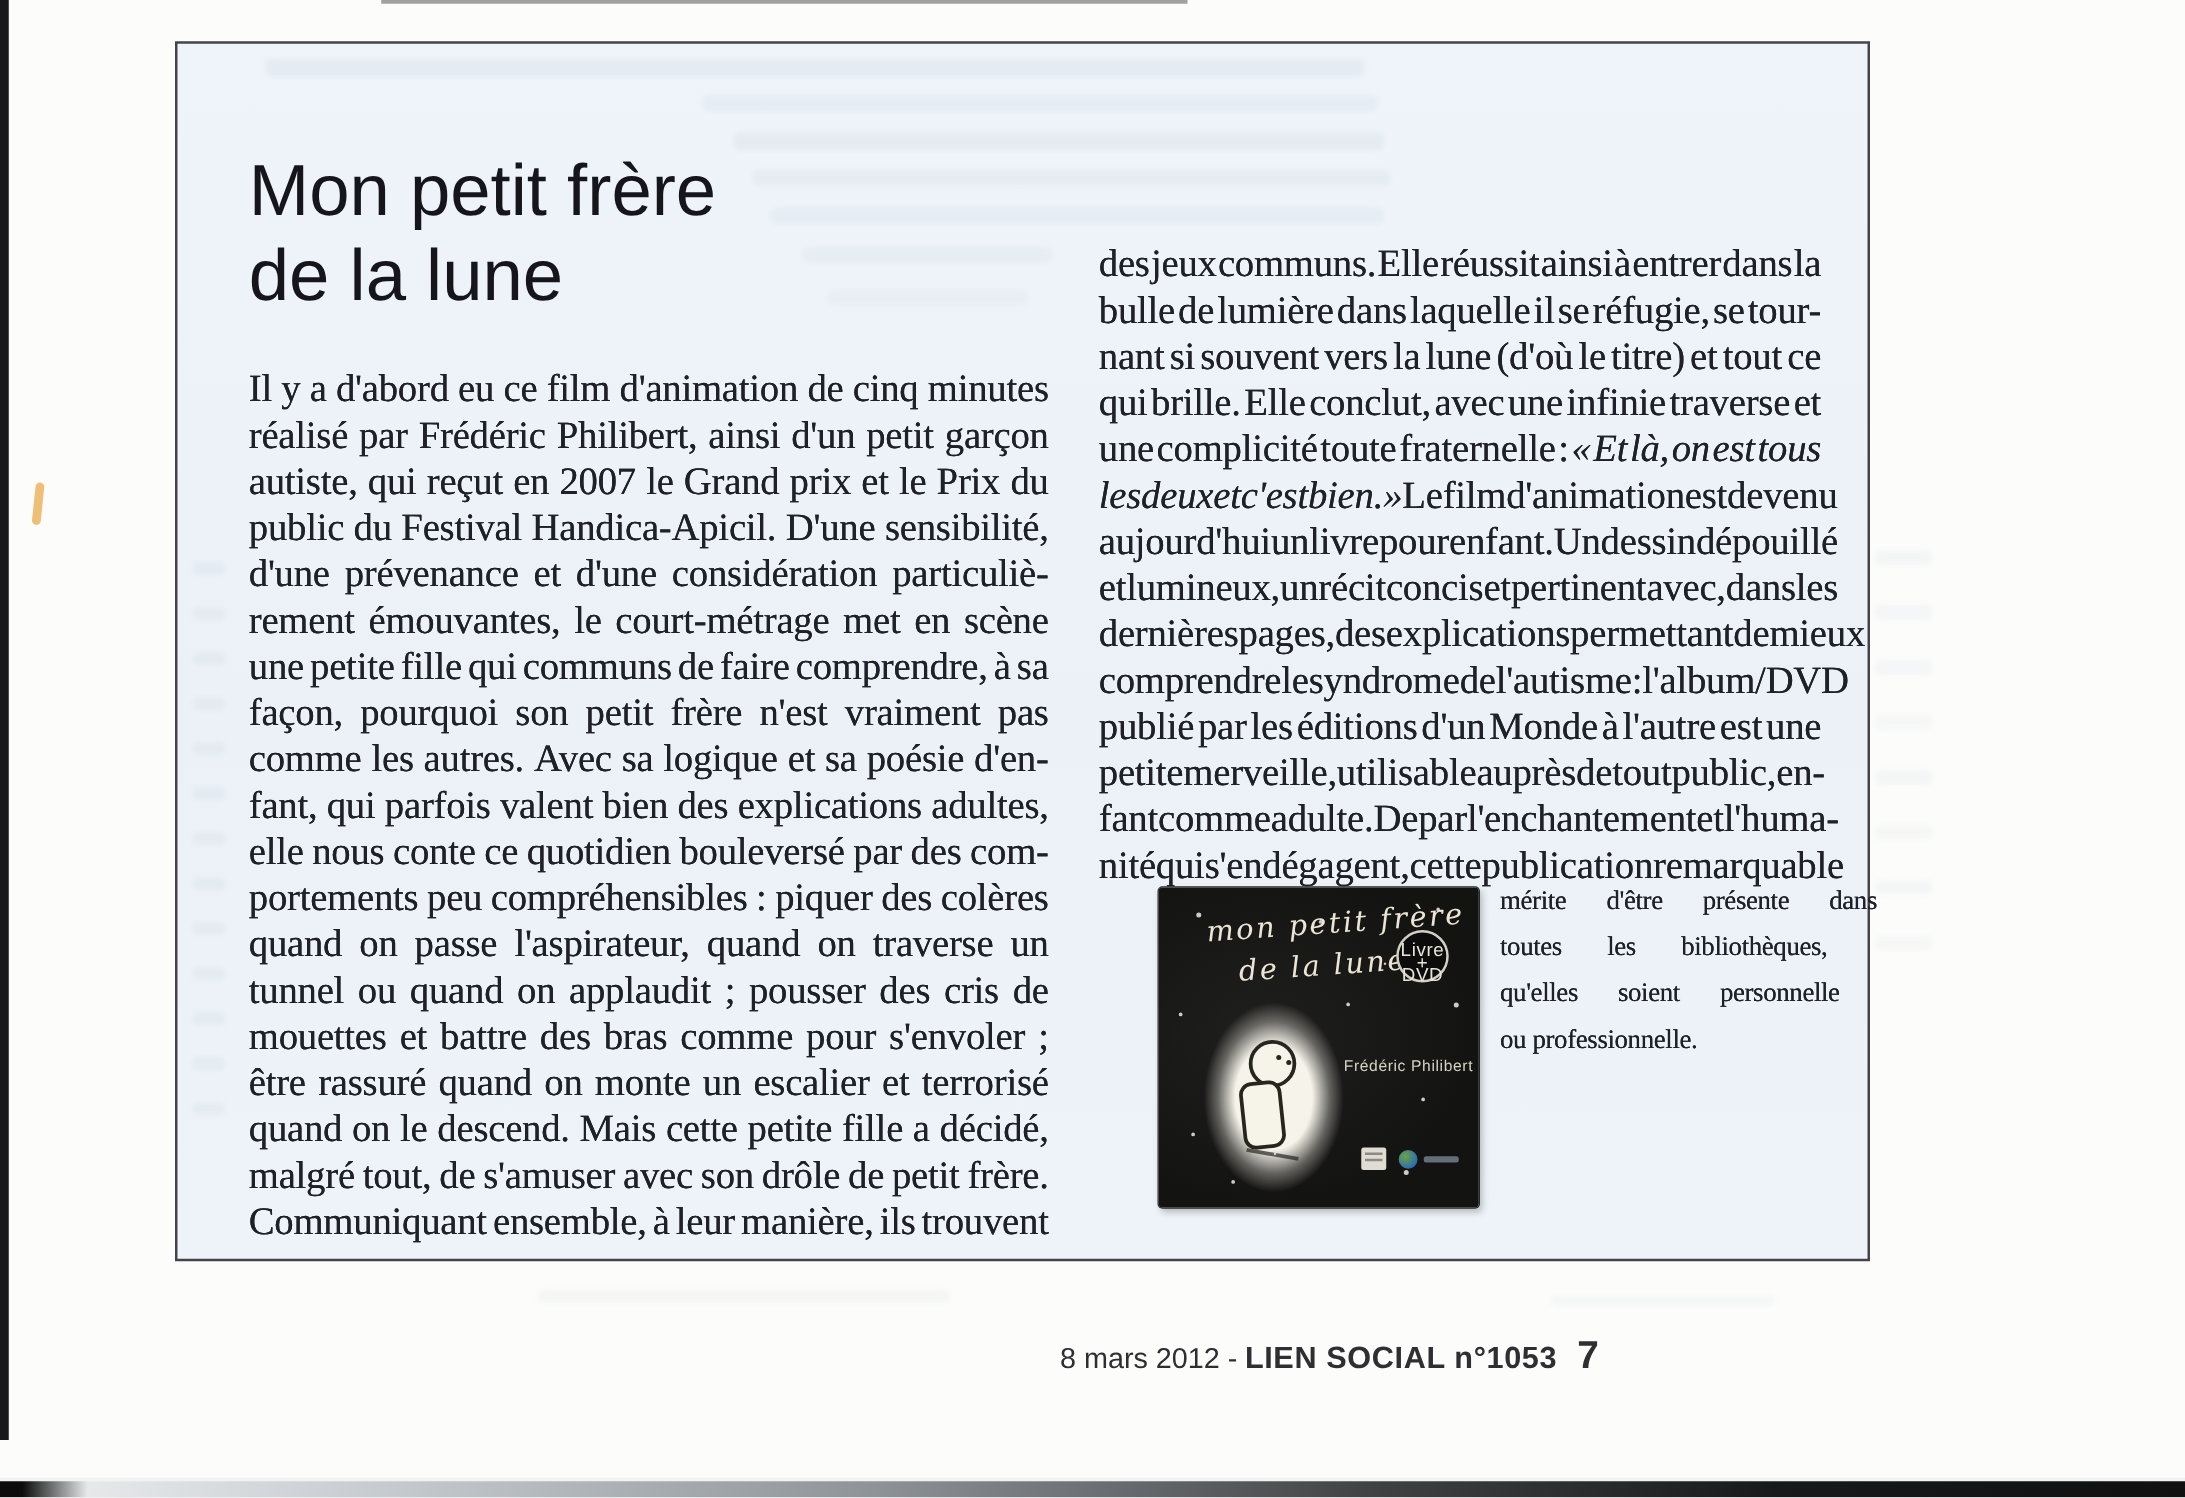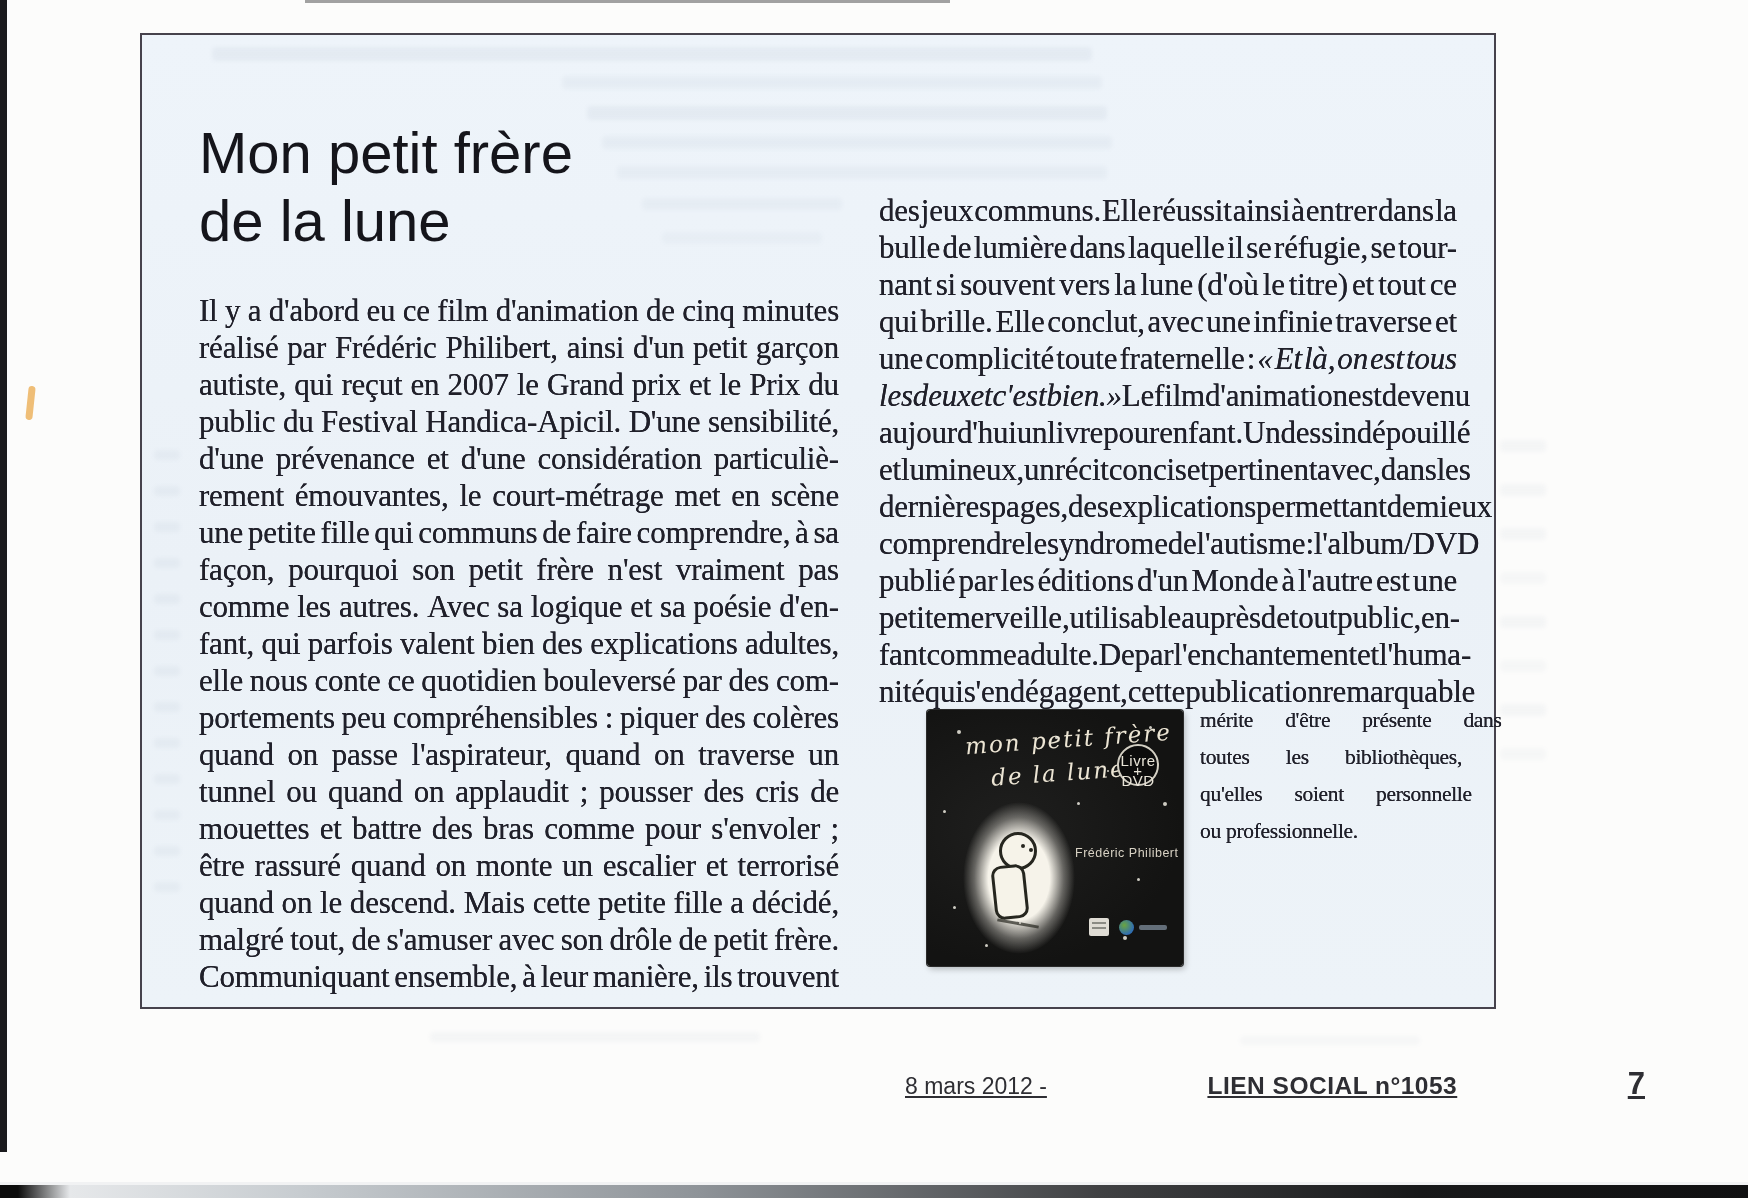--- a/index.html
+++ b/index.html
@@ -61,22 +61,22 @@
   .logo-book{position:absolute;left:162px;top:208px;width:20px;height:18px;background:#dfdcd4;border-radius:2px;}
   .logo-book:before{content:"";position:absolute;left:3px;top:4px;width:14px;height:2px;background:#8b8b84;box-shadow:0 5px 0 #8b8b84;}
   .logo-circle{position:absolute;left:192px;top:210px;width:15px;height:15px;border-radius:50%;
       background:radial-gradient(circle at 35% 35%,#6aa53f 0%,#2f6db3 70%);}
   .logo-text{position:absolute;left:212px;top:215px;width:28px;height:5px;background:rgba(165,185,205,.55);border-radius:2px;}
   
   .caption{position:absolute;left:1058px;top:822px;width:268px;color:#2a2a30;
       font-size:21px;line-height:31px;letter-spacing:-.2px;}
   .caption .cap-title{font-style:italic;}
   
-  .footer{position:absolute;left:905px;top:1066px;width:740px;display:flex;justify-content:space-between;
-      align-items:baseline;color:#2e2e33;text-decoration:underline;}
+  .footer{position:absolute;left:848px;top:1066px;width:740px;display:flex;justify-content:flex-start;
+      align-items:baseline;color:#2e2e33;}
   .footer .f-date{font-size:23px;}
   .footer .f-mag{font-size:24.5px;font-weight:bold;letter-spacing:.5px;margin-left:6px;}
   .footer .f-page{font-size:31px;font-weight:bold;margin-left:16px;}
 </style>
 </head>
 <body>
 
 <div class="page">
 
   <div class="edge-left"></div>

